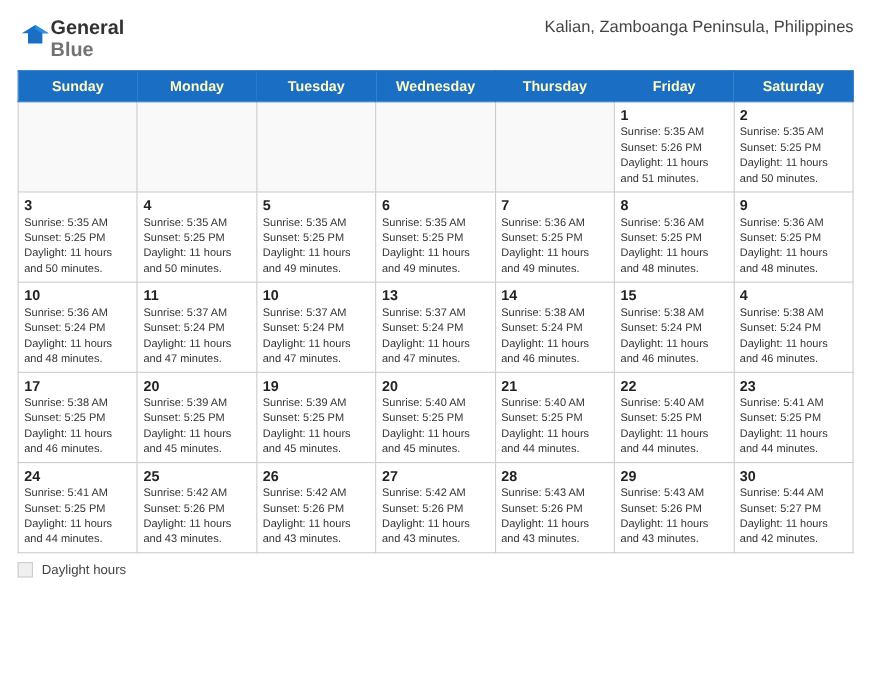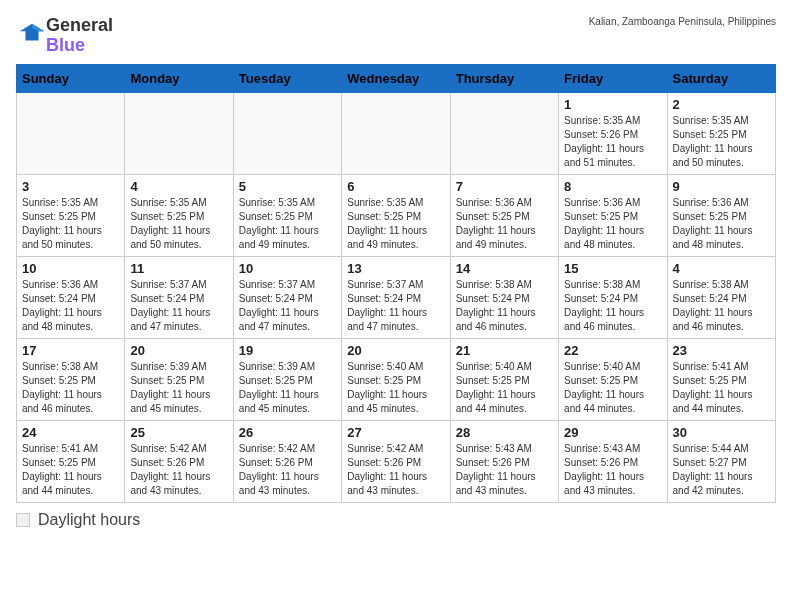--- a/index.html
+++ b/index.html
@@ -19,47 +19,47 @@
     .logo {
       display: flex;
       align-items: center;
     }
     .logo-text {
       font-size: 18px;
       font-weight: bold;
       line-height: 1.1;
     }
     .logo-general { color: #333; }
-    .logo-blue { color: #8b5cf6; }
+    .logo-blue { color: #737373; }
     .logo-bird {
       width: 28px;
       height: 28px;
       margin-left: 2px;
     }
     .title-area {
       text-align: right;
     }
     .month-title {
       font-size: 36px;
       font-weight: bold;
       color: #222;
     }
     .subtitle {
-      font-size: 10px;
+      font-size: 15px;
       color: #444;
     }
     .calendar {
       width: 100%;
       border-collapse: collapse;
       font-size: 11px;
     }
     .calendar th {
       background: #1a6fc4;
-      color: #000000;
-      text-align: left;
+      color: #fef9c3;
+      text-align: center;
       padding: 6px 5px;
       font-size: 13px;
       border: 1px solid #1a6fc4;
     }
     .calendar td {
       border: 1px solid #ccc;
       vertical-align: top;
       padding: 4px 5px;
       width: 108px;
       height: 80px;
@@ -78,21 +78,21 @@
     .day-info {
       color: #333;
       font-size: 10px;
       line-height: 1.4;
     }
     .legend {
       display: flex;
       align-items: center;
       gap: 8px;
       margin-top: 8px;
-      font-size: 16px;
+      font-size: 12px;
       color: #444;
     }
     .legend-box {
       width: 14px;
       height: 14px;
       background: #f0f0f0;
       border: 1px solid #ccc;
       display: inline-block;
     }
   </style>

